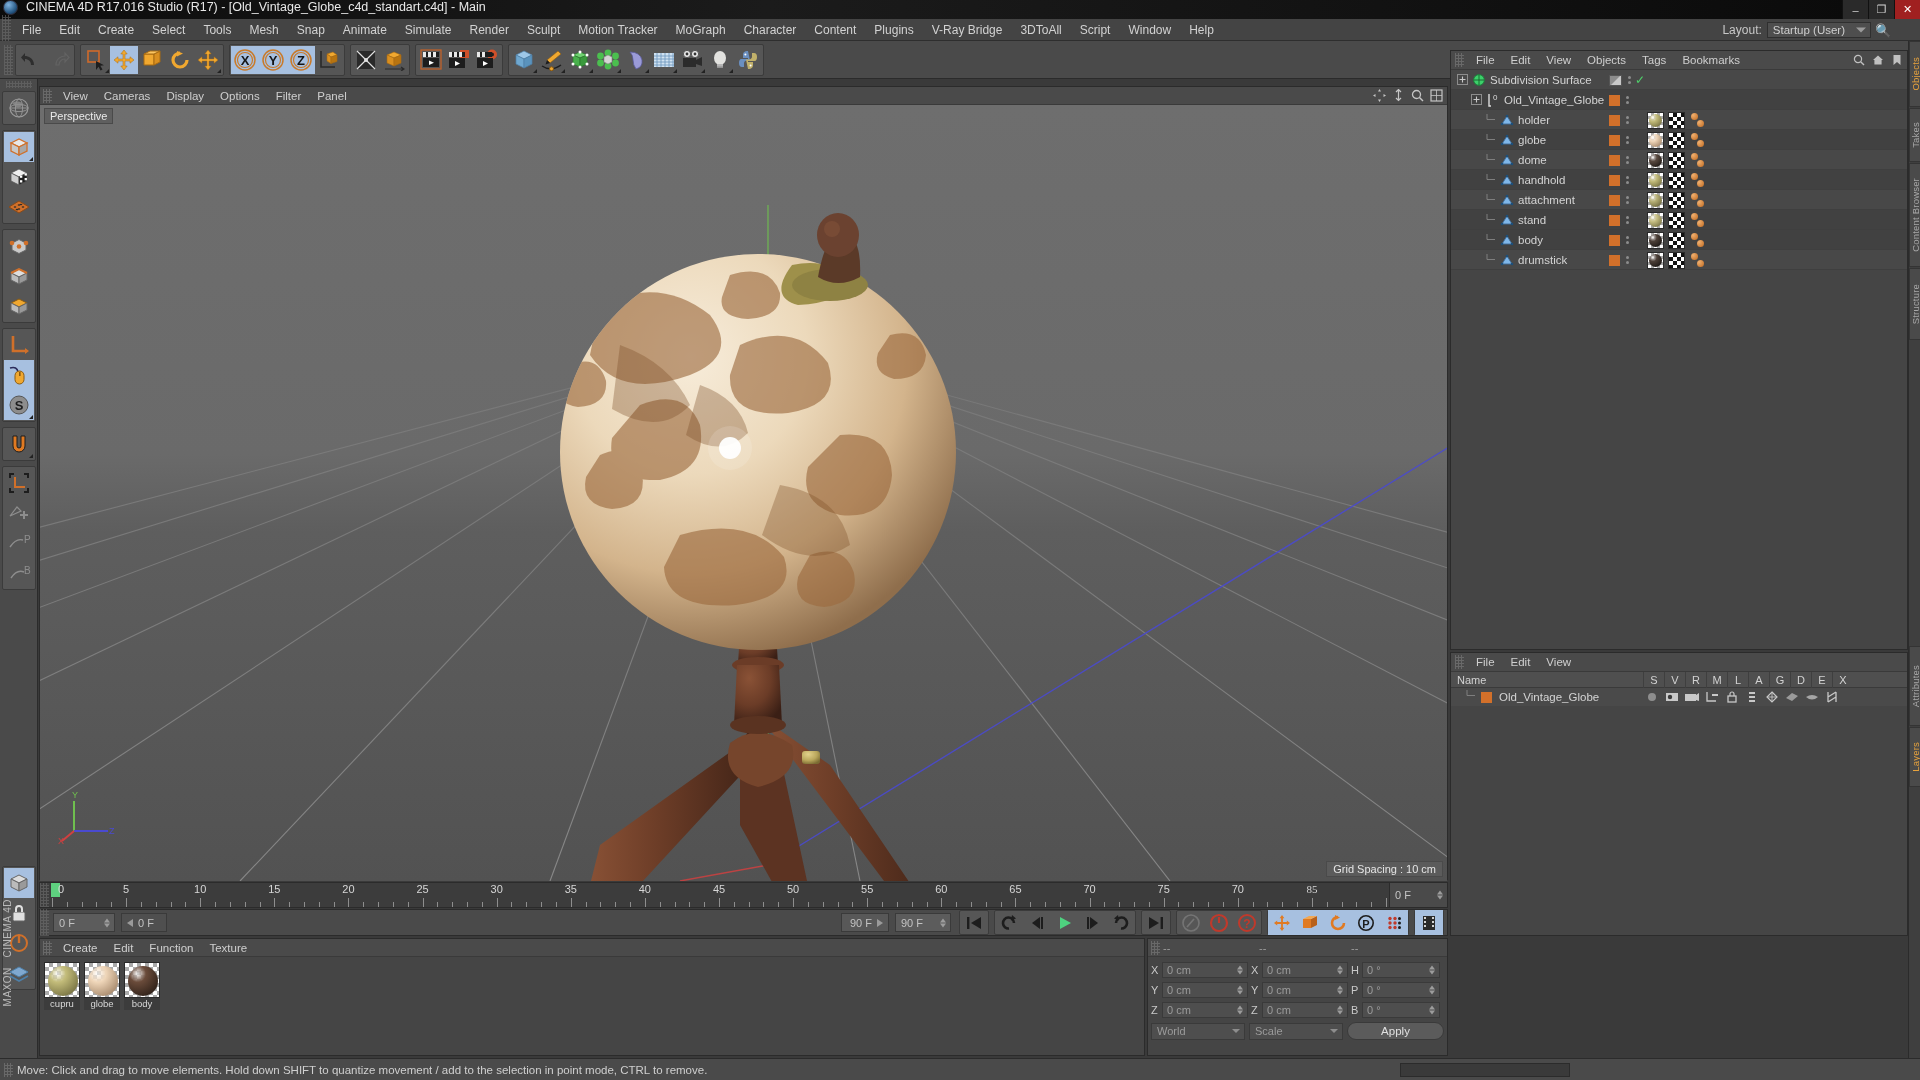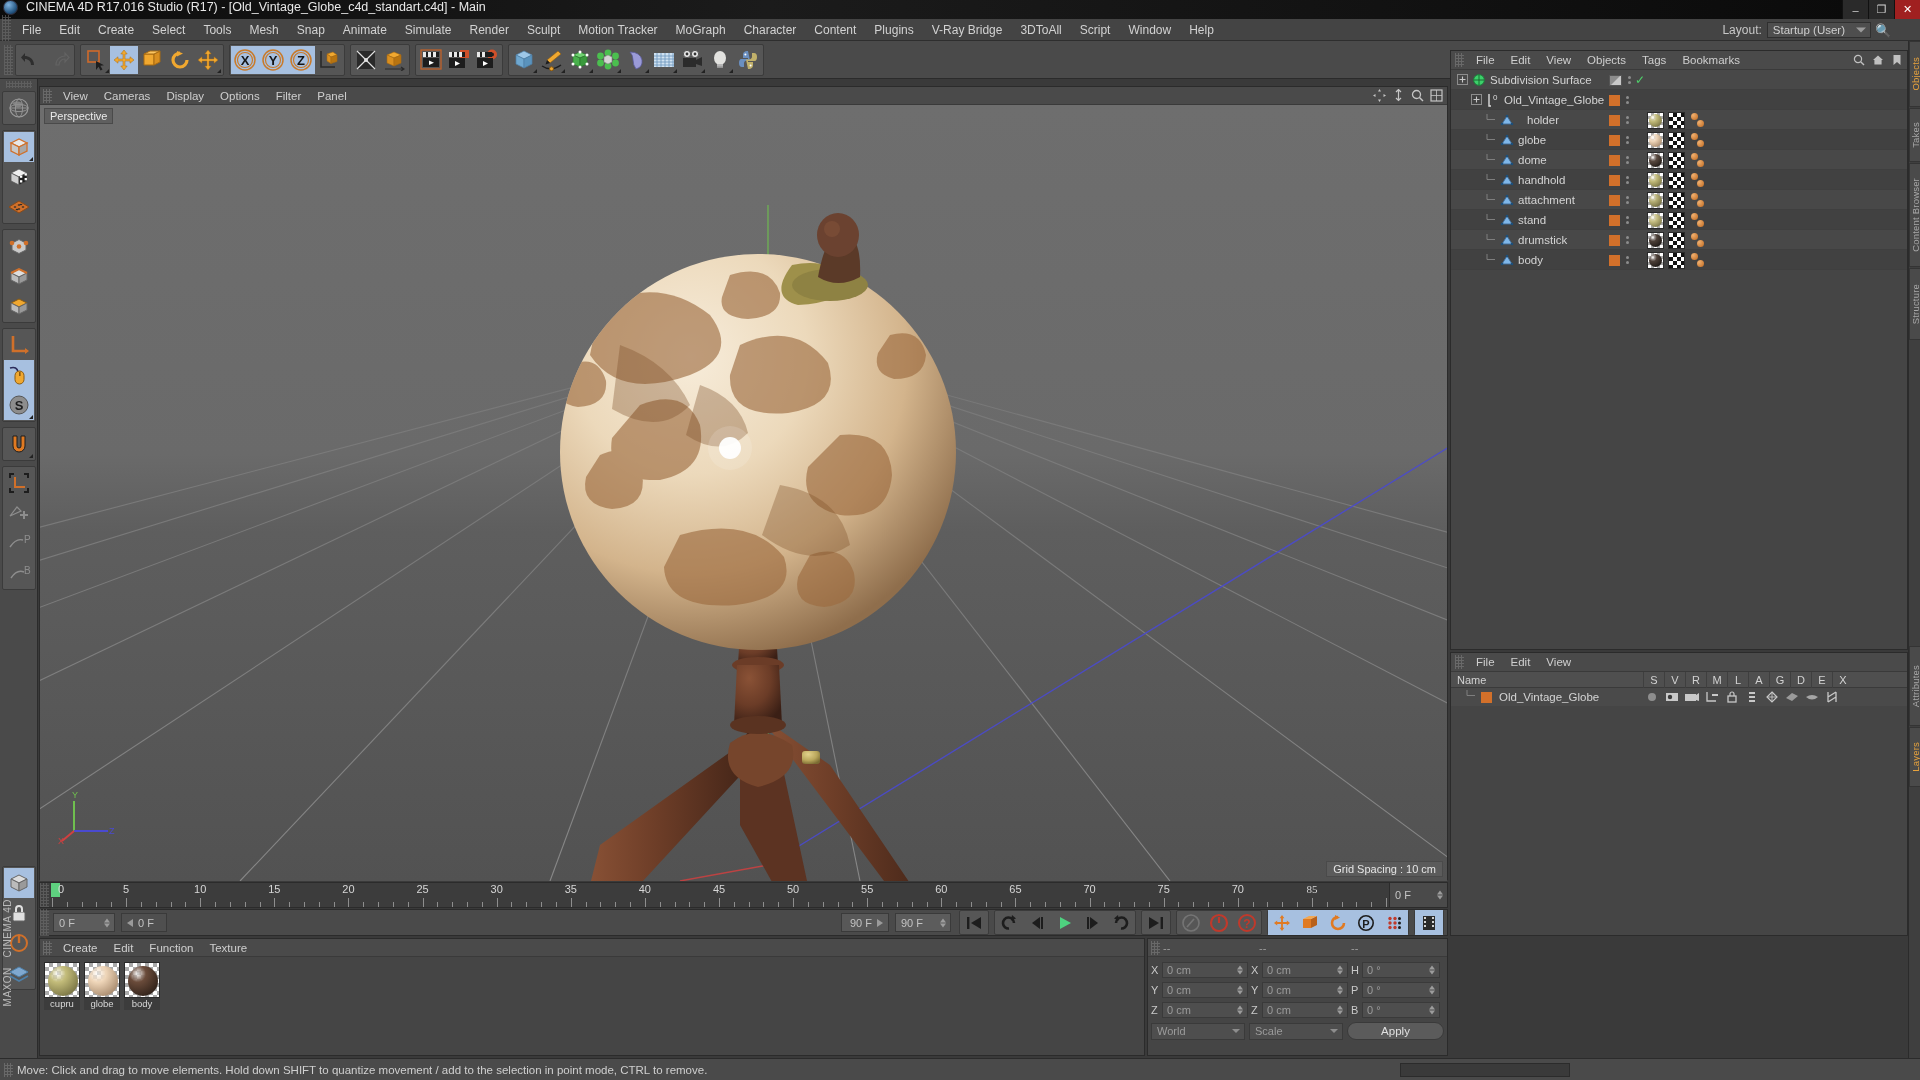--- a/index.html
+++ b/index.html
@@ -1452,21 +1452,21 @@
               <path d="M2 0 v5.5 h8" stroke="#7e7e7e" stroke-width="1" fill="none"></path>
             </svg></span>
           <span style="position: absolute; left: 49px; width: 15px; height: 15px; display: flex; align-items: center;">
             <svg width="14" height="14" viewBox="0 0 14 14">
               <path d="M7 3 L12 11 L2 11 Z" fill="#7fb6e8" stroke="#3f6e9a" stroke-width=".9"></path>
               <circle cx="7" cy="3" r="1.3" fill="#1d4e78"></circle>
               <circle cx="12" cy="11" r="1.3" fill="#1d4e78"></circle>
               <circle cx="2" cy="11" r="1.3" fill="#1d4e78"></circle>
             </svg>
           </span>
-          <span class="om-name" style="position: absolute; left: 76px; text-align: center;">holder</span>
+          <span class="om-name" style="position: absolute; left: 67px; text-align: center;">holder</span>
           <span class="om-tagcol">
             <span style="width:11px;height:11px;background:#d2702a;display:block;"></span>
             <span class="om-dots">
               <i></i>
               <i></i>
             </span>
           </span>
           <span class="om-matcol">
             <span class="mat-tag">
               <span class="sph" style="background:radial-gradient(circle at 30% 26%, #fff9 0%, #c3bc7a 30%, #5e5a30 100%);"></span>
@@ -1626,64 +1626,64 @@
             <span class="mat-tag">
               <span class="sph" style="background:radial-gradient(circle at 30% 26%, #fff9 0%, #c9c185 30%, #605c31 100%);"></span>
             </span>
             <span class="checker-tag"></span>
             <span class="orange-tag">
               <i style="left:2px;top:1px;"></i>
               <i style="left:8px;top:8px;"></i>
             </span>
           </span>
         </div>
+        <div class="om-row even">
+          <span style="position: absolute; left: 34px; width: 12px; height: 12px;"><svg width="11" height="11" viewBox="0 0 11 11">
+              <path d="M2 0 v5.5 h8" stroke="#7e7e7e" stroke-width="1" fill="none"></path>
+            </svg></span>
+          <span style="position: absolute; left: 49px; width: 15px; height: 15px; display: flex; align-items: center;">
+            <svg width="14" height="14" viewBox="0 0 14 14">
+              <path d="M7 3 L12 11 L2 11 Z" fill="#7fb6e8" stroke="#3f6e9a" stroke-width=".9"></path>
+              <circle cx="7" cy="3" r="1.3" fill="#1d4e78"></circle>
+              <circle cx="12" cy="11" r="1.3" fill="#1d4e78"></circle>
+              <circle cx="2" cy="11" r="1.3" fill="#1d4e78"></circle>
+            </svg>
+          </span>
+          <span class="om-name" style="position: absolute; left: 67px;">body</span>
+          <span class="om-tagcol">
+            <span style="width:11px;height:11px;background:#d2702a;display:block;"></span>
+            <span class="om-dots">
+              <i></i>
+              <i></i>
+            </span>
+          </span>
+          <span class="om-matcol">
+            <span class="mat-tag">
+              <span class="sph" style="background:radial-gradient(circle at 30% 26%, #fff9 0%, #4d4038 30%, #0b0908 100%);"></span>
+            </span>
+            <span class="checker-tag"></span>
+            <span class="orange-tag">
+              <i style="left:2px;top:1px;"></i>
+              <i style="left:8px;top:8px;"></i>
+            </span>
+          </span>
+        </div>
         <div class="om-row odd">
           <span style="position: absolute; left: 34px; width: 12px; height: 12px;"><svg width="11" height="11" viewBox="0 0 11 11">
               <path d="M2 0 v5.5 h8" stroke="#7e7e7e" stroke-width="1" fill="none"></path>
             </svg></span>
           <span style="position: absolute; left: 49px; width: 15px; height: 15px; display: flex; align-items: center;">
             <svg width="14" height="14" viewBox="0 0 14 14">
               <path d="M7 3 L12 11 L2 11 Z" fill="#7fb6e8" stroke="#3f6e9a" stroke-width=".9"></path>
               <circle cx="7" cy="3" r="1.3" fill="#1d4e78"></circle>
               <circle cx="12" cy="11" r="1.3" fill="#1d4e78"></circle>
               <circle cx="2" cy="11" r="1.3" fill="#1d4e78"></circle>
             </svg>
           </span>
           <span class="om-name" style="position: absolute; left: 67px;">drumstick</span>
-          <span class="om-tagcol">
-            <span style="width:11px;height:11px;background:#d2702a;display:block;"></span>
-            <span class="om-dots">
-              <i></i>
-              <i></i>
-            </span>
-          </span>
-          <span class="om-matcol">
-            <span class="mat-tag">
-              <span class="sph" style="background:radial-gradient(circle at 30% 26%, #fff9 0%, #4d4038 30%, #0b0908 100%);"></span>
-            </span>
-            <span class="checker-tag"></span>
-            <span class="orange-tag">
-              <i style="left:2px;top:1px;"></i>
-              <i style="left:8px;top:8px;"></i>
-            </span>
-          </span>
-        </div>
-        <div class="om-row even">
-          <span style="position: absolute; left: 34px; width: 12px; height: 12px;"><svg width="11" height="11" viewBox="0 0 11 11">
-              <path d="M2 0 v5.5 h8" stroke="#7e7e7e" stroke-width="1" fill="none"></path>
-            </svg></span>
-          <span style="position: absolute; left: 49px; width: 15px; height: 15px; display: flex; align-items: center;">
-            <svg width="14" height="14" viewBox="0 0 14 14">
-              <path d="M7 3 L12 11 L2 11 Z" fill="#7fb6e8" stroke="#3f6e9a" stroke-width=".9"></path>
-              <circle cx="7" cy="3" r="1.3" fill="#1d4e78"></circle>
-              <circle cx="12" cy="11" r="1.3" fill="#1d4e78"></circle>
-              <circle cx="2" cy="11" r="1.3" fill="#1d4e78"></circle>
-            </svg>
-          </span>
-          <span class="om-name" style="position: absolute; left: 67px;">body</span>
           <span class="om-tagcol">
             <span style="width:11px;height:11px;background:#d2702a;display:block;"></span>
             <span class="om-dots">
               <i></i>
               <i></i>
             </span>
           </span>
           <span class="om-matcol">
             <span class="mat-tag">
               <span class="sph" style="background:radial-gradient(circle at 30% 26%, #fff9 0%, #4d4038 30%, #0b0908 100%);"></span>

